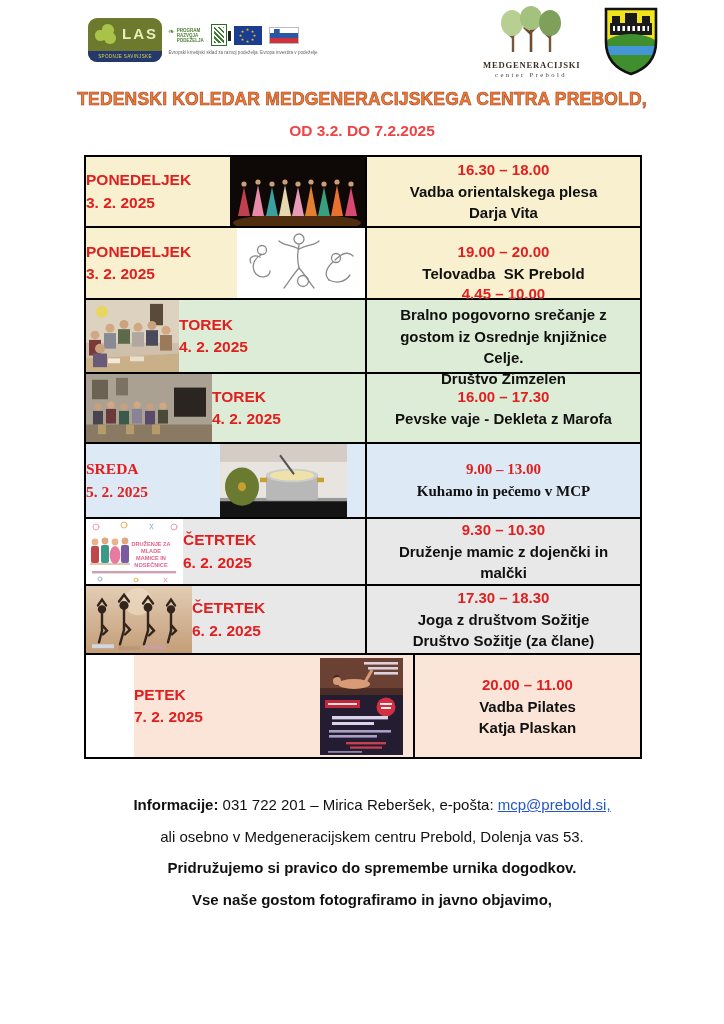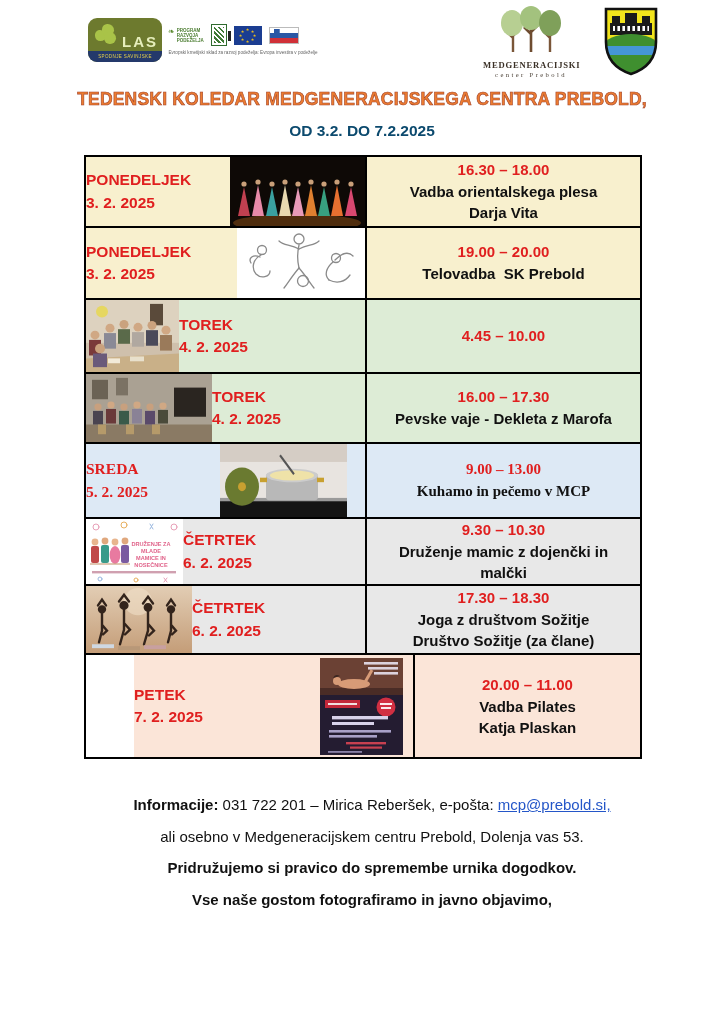--- a/index.html
+++ b/index.html
@@ -7,21 +7,21 @@
   .page { position:relative; width:724px; height:1024px; background:#fff; overflow:hidden; }
 
   
   .header { position:relative; height:84px; }
   .las-logo { position:absolute; left:88px; top:18px; width:74px; height:44px; background:#6d7a2e; border-radius:9px; overflow:hidden; }
   .las-blob { position:absolute; left:7px; top:6px; width:22px; height:20px; }
   .las-blob i { position:absolute; background:#a9c348; border-radius:45% 55% 50% 50%; }
   .las-blob i:nth-child(1){ left:0; top:6px; width:11px; height:11px; }
   .las-blob i:nth-child(2){ left:7px; top:0; width:12px; height:12px; }
   .las-blob i:nth-child(3){ left:9px; top:8px; width:12px; height:12px; }
-  .las-title { position:absolute; left:34px; top:7px; color:#e6eebc; font-size:15px; font-weight:bold; letter-spacing:2px;margin-top:8px; }
+  .las-title { position:absolute; left:34px; top:7px; color:#e6eebc; font-size:15px; font-weight:bold; letter-spacing:2px; }
   .las-strip { position:absolute; bottom:0; left:0; width:100%; height:11px; background:#24396b; color:#e8d24a; font-size:4.5px; text-align:center; line-height:11px; letter-spacing:.4px; }
 
   .eu-block { position:absolute; left:168px; top:24px; width:150px; }
   .eu-row { display:flex; align-items:center; gap:7px; }
   .prp-logo { display:flex; align-items:flex-start; gap:2px; }
   .prp-leaf { color:#5a8a2f; font-size:8px; line-height:8px; }
   .prp-text { font-size:4.5px; line-height:5px; color:#4a7c2f; font-weight:bold; white-space:pre-line; }
   .stamp { width:16px; height:22px; border:1.5px solid #2f6b2f; background:#fff; position:relative; }
   .stamp:before { content:""; position:absolute; inset:2px; background:repeating-linear-gradient(45deg,#3f7a35 0 1.5px,#fff 1.5px 3.5px); }
   .stamp:after { content:""; position:absolute; right:-5px; top:6px; width:3px; height:10px; background:#222; }
@@ -32,21 +32,21 @@
   .eu-caption { margin-top:4px; font-size:4.6px; color:#666; text-align:center; width:150px; }
 
   .mcp-logo { position:absolute; left:483px; top:6px; width:96px; text-align:center; }
   .mcp-line1 { font-family:"Liberation Serif", serif; font-size:8.6px; font-weight:bold; color:#3a3026; letter-spacing:.8px; margin-top:2px; }
   .mcp-line2 { font-family:"Liberation Serif", serif; font-size:6.6px; color:#4a4036; letter-spacing:2.4px; margin-top:1px; }
 
   .coat { position:absolute; left:601px; top:4px; }
 
   
   .doc-title { text-align:center; margin-top:5px; font-size:17.5px; font-weight:bold; color:#ED7D31; -webkit-text-stroke:0.6px #a3432a; letter-spacing:.2px; }
-  .doc-subtitle { text-align:center; margin-top:12px; font-size:15.5px; font-weight:bold; color:#0c4a6e; }
+  .doc-subtitle { text-align:center; margin-top:12px; font-size:15.5px; font-weight:bold; color:#ef4444; }
 
   
   .calendar { margin:15px 0 0 84px; width:558px; border:2px solid #000; }
   .cal-row { display:flex; border-bottom:2px solid #000; }
   .cal-row:last-child { border-bottom:none; }
   .cell-left { width:281px; border-right:2px solid #000; display:flex; align-items:stretch; overflow:hidden; }
   .cell-right { flex:1; display:flex; flex-direction:column; justify-content:center; align-items:center; text-align:center; padding:4px 22px; }
   .day-box { flex:1; display:flex; flex-direction:column; justify-content:center; align-items:flex-start; text-align:center; }
   .day-name, .day-date { color:#e01f1f; font-weight:bold; font-size:15.5px; line-height:1.45; }
   .time { color:#e01f1f; font-weight:bold; font-size:15px; line-height:1.45; }
@@ -255,20 +255,23 @@
               <rect x="7" y="55" width="14" height="14" fill="#6a5a7a"></rect>
           </g>
         </svg>
         <div class="day-box">
           <div class="day-name">TOREK</div>
           <div class="day-date">4. 2. 2025</div>
         </div>
       </div>
       <div class="cell-right">
         <div class="time">4.45 – 10.00</div>
+        <div class="event">Bralno pogovorno srečanje z
+gostom iz Osrednje knjižnice Celje.
+Društvo Zimzelen</div>
       </div>
     </div>
 
     <div class="cal-row bg-tue h4r">
       <div class="cell-left">
         <svg class="img-fill" width="126" viewBox="0 0 126 70" preserveAspectRatio="none">
           <rect width="126" height="70" fill="#aaa193"></rect>
           <rect x="0" y="52" width="126" height="18" fill="#8a7a64"></rect>
           <rect x="6" y="6" width="16" height="20" fill="#6b6254"></rect>
           <rect x="30" y="4" width="12" height="18" fill="#7b7264"></rect>

